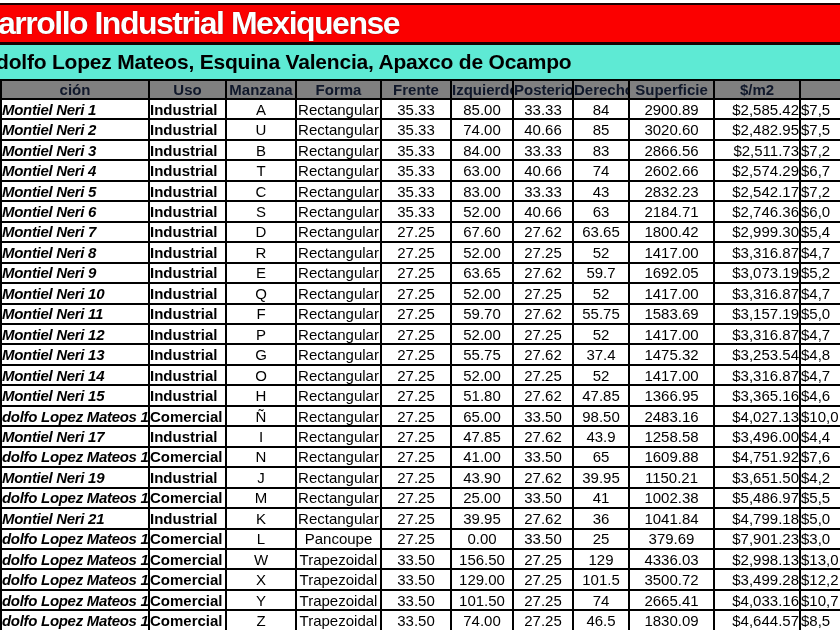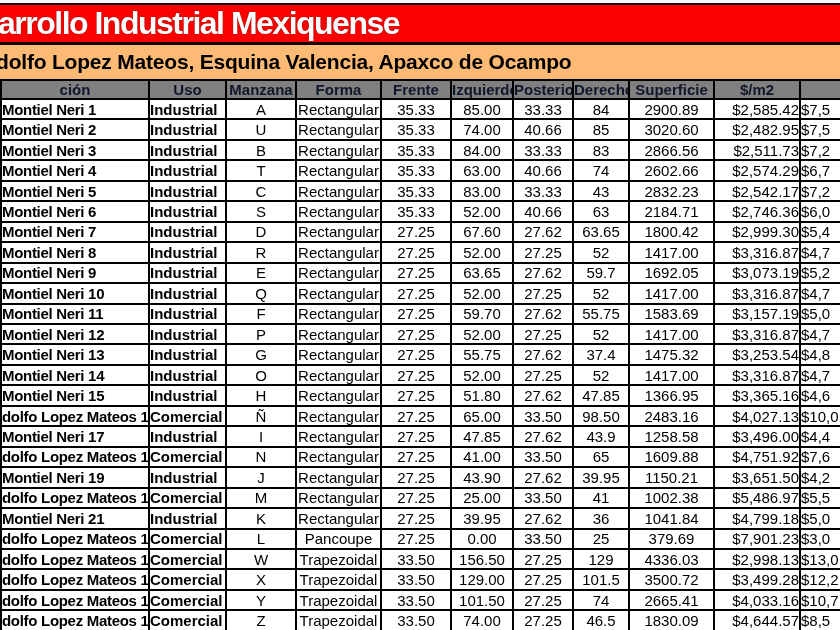--- a/index.html
+++ b/index.html
@@ -29,21 +29,21 @@
     color: #ffffff;
     font-weight: bold;
     font-size: 32px;
     letter-spacing: -1.5px;
     white-space: nowrap;
     text-indent: -2px;
     text-shadow: 0 0 1px #3a0000;
   }
   .subtitle-bar {
     position: absolute; top: 45px; left: 0; width: 840px; height: 34px;
-    background: #fdba74;
+    background: #5eead4;
     display: flex; align-items: center;
     overflow: hidden;
   }
   .subtitle-bar .subtitle {
     font-weight: bold;
     font-size: 21px;
     letter-spacing: -0.2px;
     white-space: nowrap;
     text-indent: -4px;
   }
@@ -67,21 +67,21 @@
   table.sheet th {
     background: #808080;
     color: #0f172a;
     font-weight: bold;
     text-align: center;
   }
   th.h-ubicacion { text-align: left; padding-left: 1px; }
   th.h-uso       { text-align: left; padding-left: 4px; }
 
   td { text-align: center; font-weight: normal; }
-  td.c-ubicacion { text-align: left; font-weight: bold; padding-left: 1px; letter-spacing: -0.3px; }
+  td.c-ubicacion { text-align: left; font-weight: bold; padding-left: 1px; letter-spacing: -0.3px; font-style: italic; }
   td.c-uso       { text-align: left; font-weight: bold; padding-left: 4px; }
   td.c-m2        { text-align: right; padding-right: 8px; }
   td.c-precio    { text-align: left; padding-left: 5px; }
 </style>
 </head>
 <body>
 
 <div id="stage">
 
   <div class="top-strip"></div>

